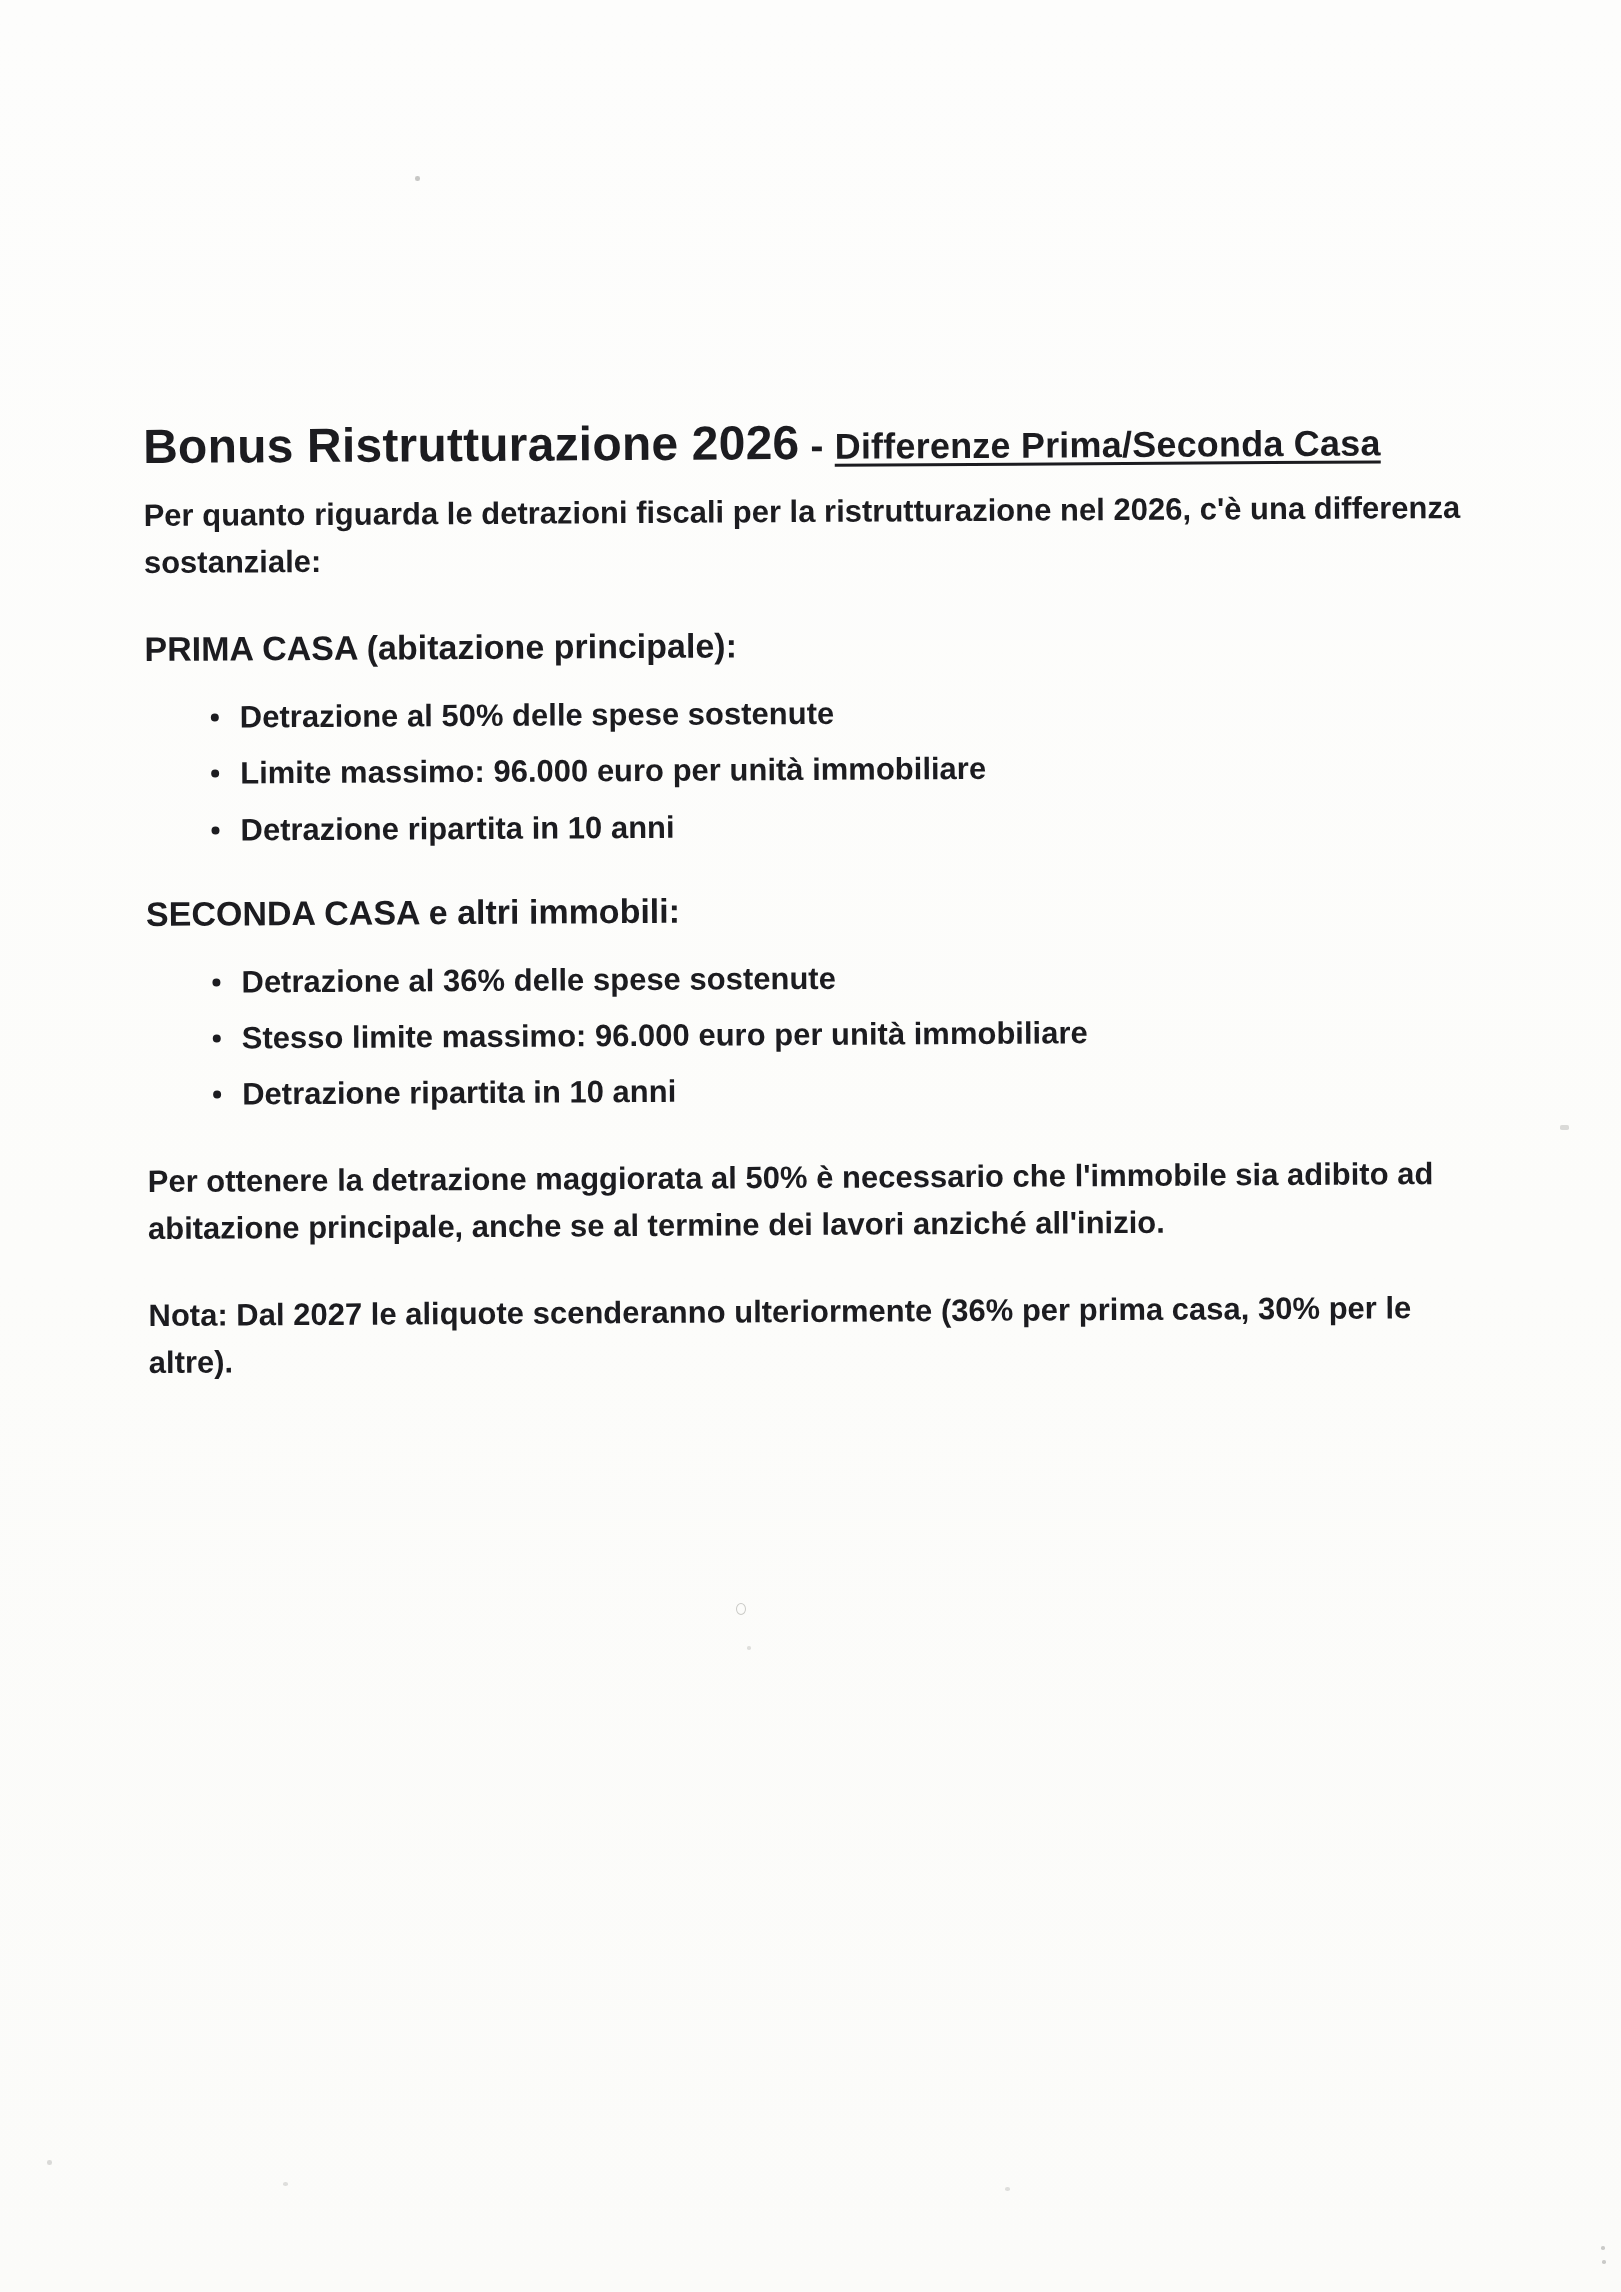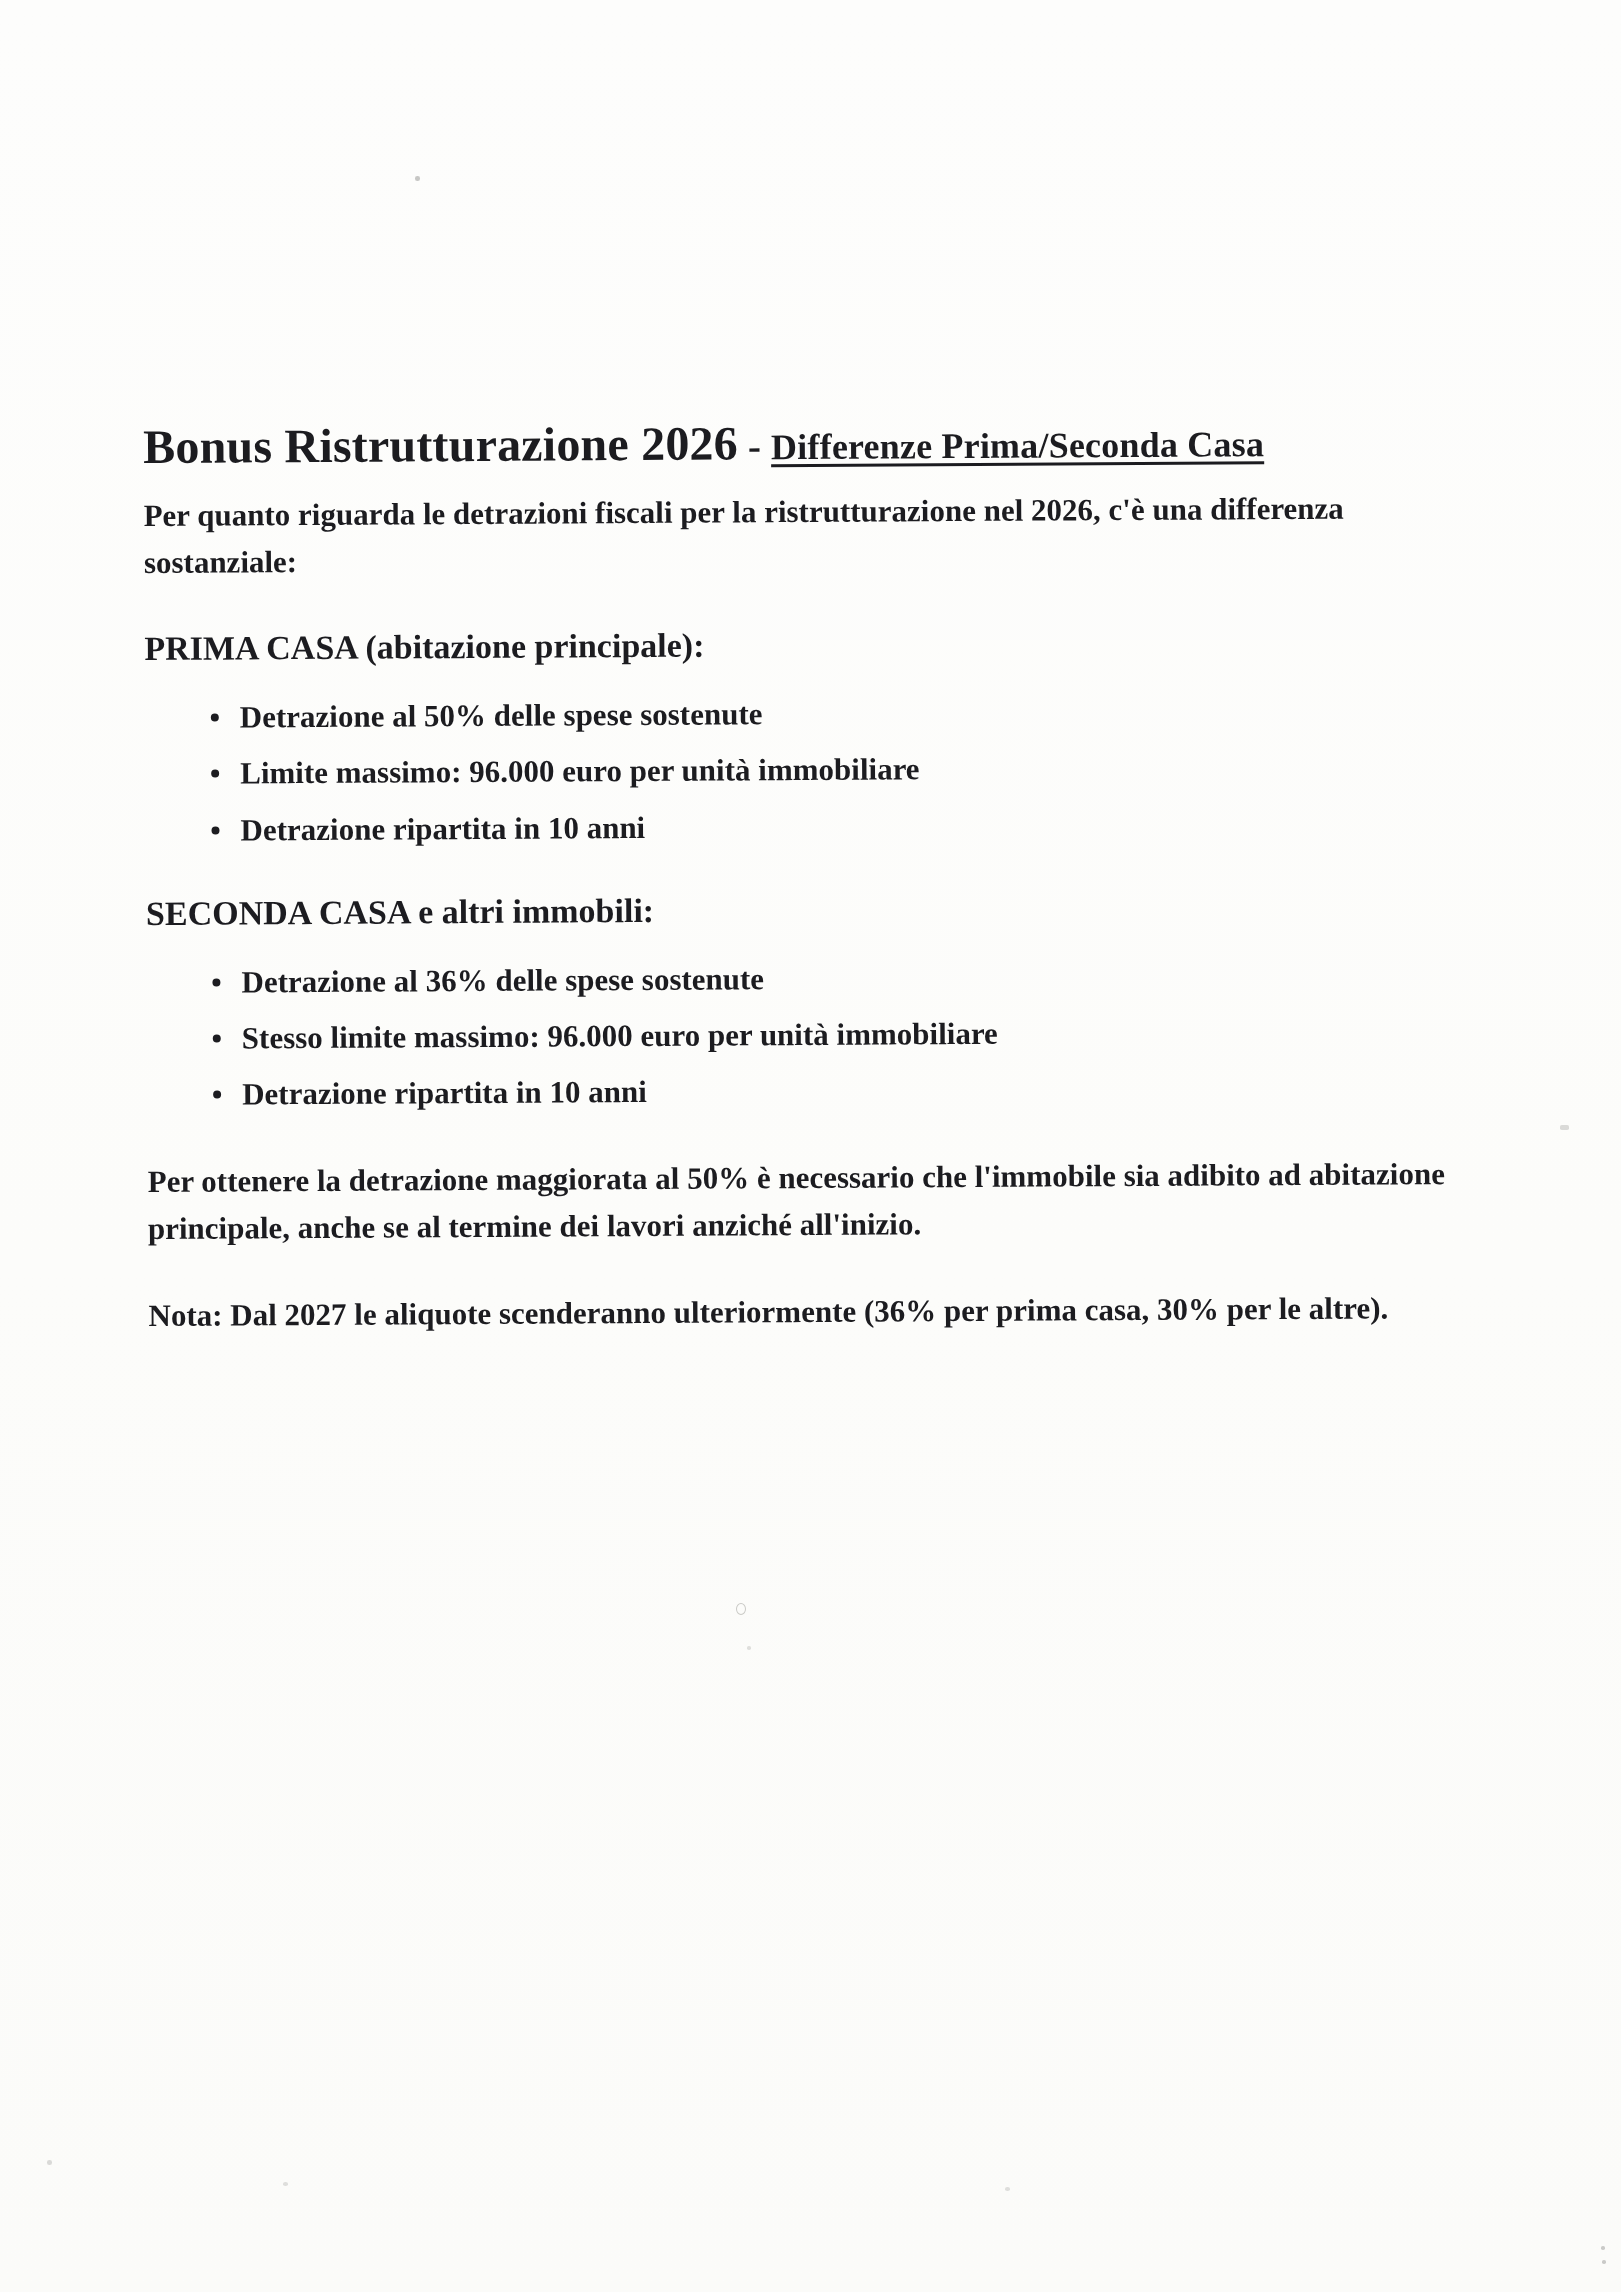--- a/index.html
+++ b/index.html
@@ -7,21 +7,21 @@
     padding: 0;
     background: #e9e9e7;
   }
   .page {
     position: relative;
     width: 1621px;
     height: 2293px;
     margin: 0 auto;
     background: linear-gradient(180deg, #fdfdfc 0%, #fcfcfa 55%, #fbfbf9 100%);
     overflow: hidden;
-    font-family: Liberation Serif, serif;
+    font-family: Liberation Sans, sans-serif;
     color: #1c1c20;
   }
   .content {
     position: absolute;
     left: 143px;
     top: 421px;
     width: 1317px;
     transform: rotate(-0.35deg);
     transform-origin: left top;
   }

